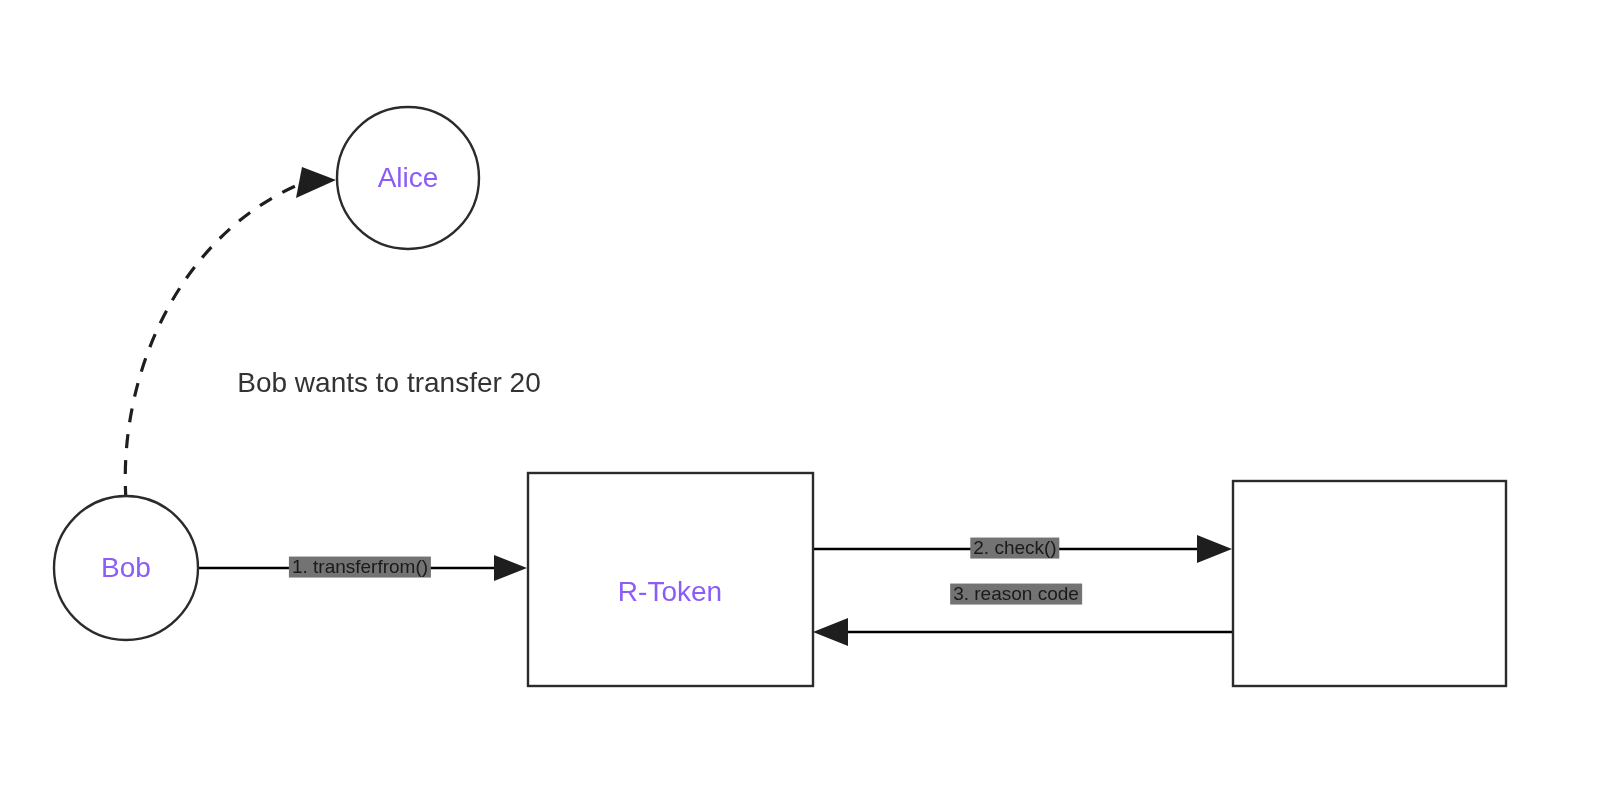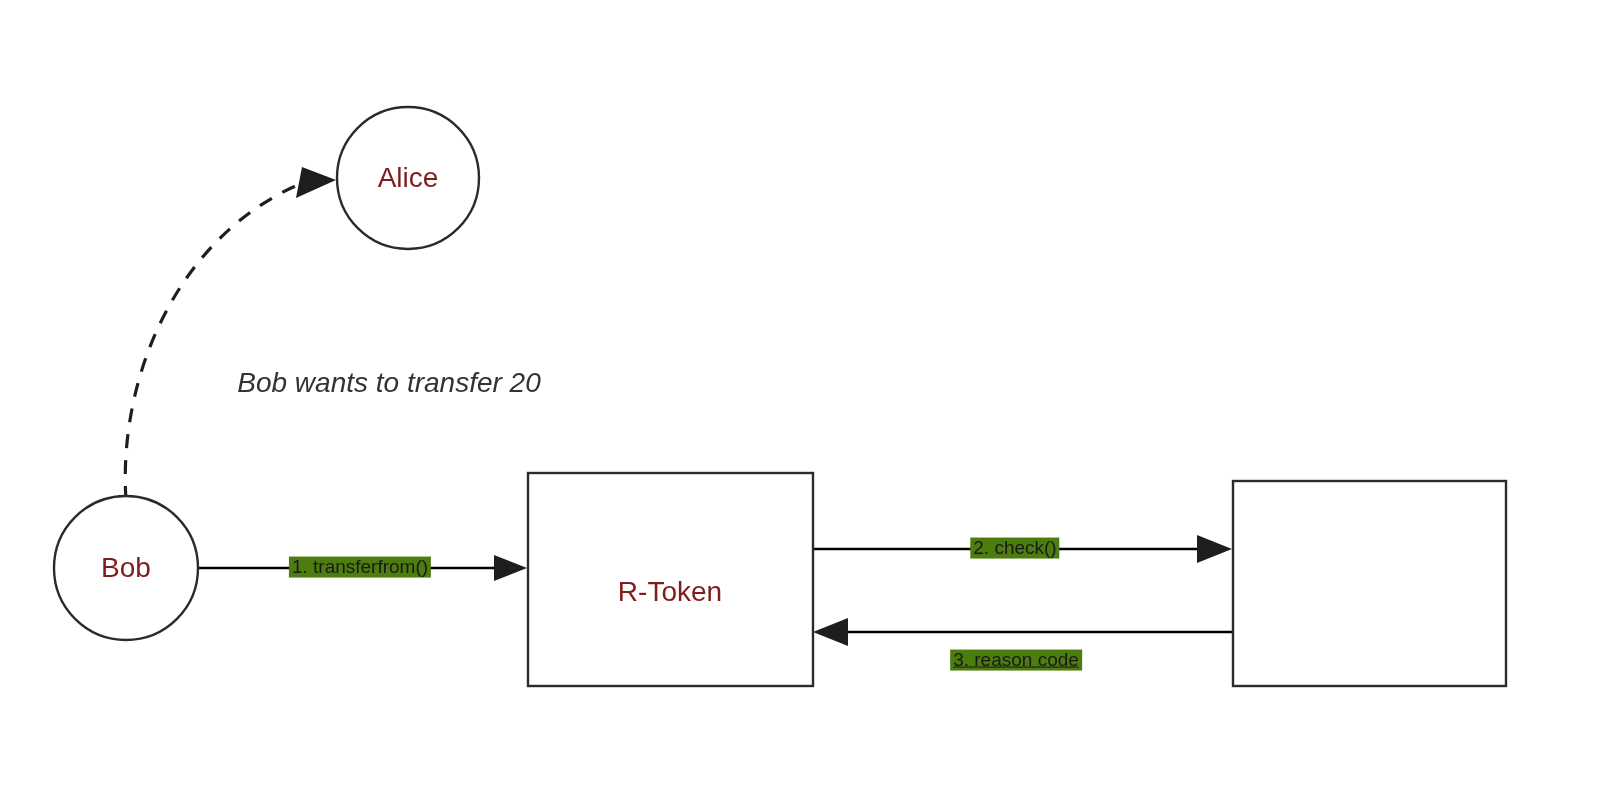--- a/index.html
+++ b/index.html
@@ -44,53 +44,52 @@
     stroke-width: 3.2;
     stroke-dasharray: 14 12;
     stroke-linecap: butt;
   }
   .arrow-head {
     fill: #1e1e1e;
     stroke: none;
   }
   .node-label {
     position: absolute;
-    color: #7f1d1d;
+    color: #8b5cf6;
     font-family: "Liberation Sans", sans-serif;
     font-size: 28px;
     line-height: 1.18;
     text-align: center;
     white-space: nowrap;
     transform: translate(-50%, -50%);
     user-select: none;
   }
   .edge-label {
     position: absolute;
     color: #1a1a1a;
-    background: #4d7c0f;
+    background: #737373;
     font-family: "Liberation Sans", sans-serif;
     font-size: 19px;
     line-height: 1.1;
     text-align: center;
     white-space: nowrap;
     transform: translate(-50%, -50%);
     padding: 0 3px;
     user-select: none;
   }
   .annotation-label {
     position: absolute;
     color: #333333;
     font-family: "Liberation Sans", sans-serif;
     font-size: 28px;
     line-height: 1.35;
     text-align: center;
     transform: translate(-50%, -50%);
     user-select: none;
     width: 420px;
-    font-style: italic;
   }
 </style>
 </head>
 <body>
 
 <div id="diagram-canvas">
 
   <svg id="diagram-svg" viewBox="0 0 1600 807" xmlns="http://www.w3.org/2000/svg">
 
     <g>
@@ -126,19 +125,19 @@
 
   <div class="node-label" style="left:126px; top:568px;">Bob</div>
 
   <div class="node-label" style="left:670px; top:592px;">R-Token</div>
 
 
   <div class="edge-label" style="left:360px; top:567px;">1. transferfrom()</div>
 
   <div class="edge-label" style="left:1015px; top:548px;">2. check()</div>
 
-  <div class="edge-label" style="left:1016px; top:660px;text-decoration:underline;">3. reason code</div>
+  <div class="edge-label" style="left:1016px; top:594px;">3. reason code</div>
 
   <div class="annotation-label" style="left:389px; top:383px;">
     <div>Bob wants to transfer 20</div>
   </div>
 
 </div>
 
 </body></html>

